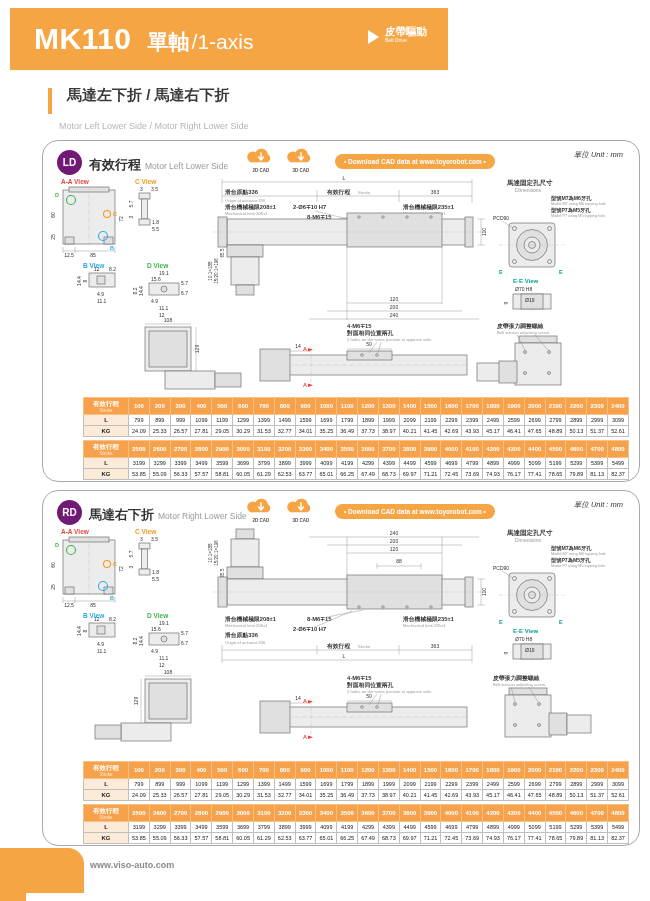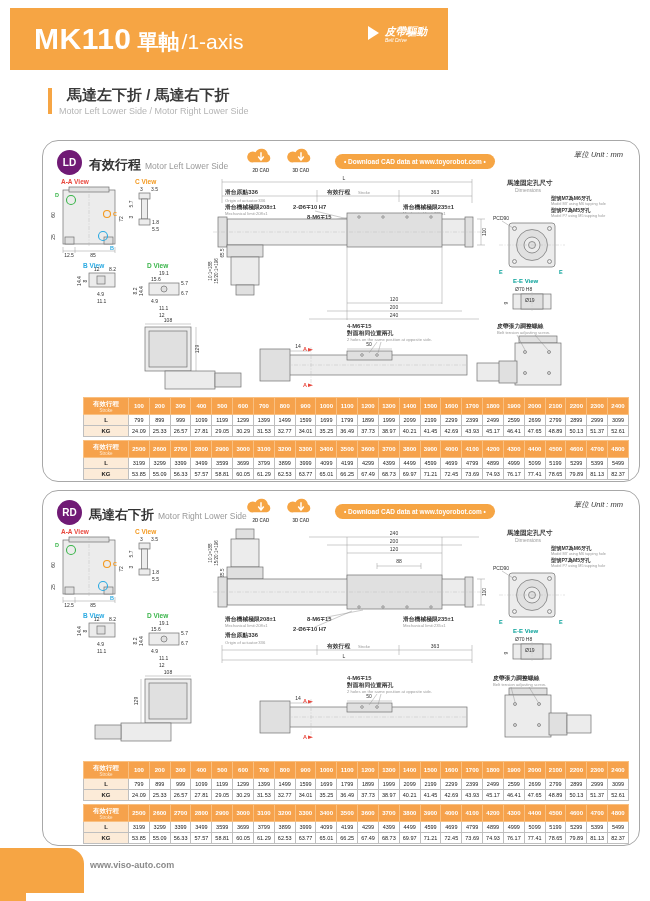--- a/index.html
+++ b/index.html
@@ -2,31 +2,31 @@
 <html><head>
 <meta charset="utf-8">
 <style>
   html,body{margin:0;padding:0;}
   body{width:650px;height:901px;position:relative;overflow:hidden;background:#fff;
        font-family:"Liberation Sans",sans-serif;color:#333;}
   
   .banner{position:absolute;left:10px;top:8px;width:438px;height:62px;background:#F6A544;}
   .banner-title{position:absolute;left:24px;top:14px;color:#fff;white-space:nowrap;}
   .banner-title .model{font-size:30px;font-weight:bold;letter-spacing:.5px;}
-  .banner-title .axis-cn{font-size:21px;font-weight:bold;margin-left:6px;}
+  .banner-title .axis-cn{font-size:21px;font-weight:bold;margin-left:16px;}
   .banner-title .axis-en{font-size:21px;font-weight:normal;margin-left:2px;}
-  .drive{position:absolute;left:358px;top:18px;display:flex;align-items:flex-start;color:#fff;font-style:italic;}
+  .drive{position:absolute;left:358px;top:18px;display:flex;align-items:flex-end;color:#fff;}
   .drive-tri{width:0;height:0;border-left:11px solid #fff;border-top:7px solid transparent;border-bottom:7px solid transparent;margin-right:6px;}
   .drive-cn{font-size:10.5px;font-weight:bold;line-height:11px;}
   .drive-en{font-size:5px;line-height:7px;}
   
   .sec{position:absolute;left:48px;top:86px;}
   .sec-bar{position:absolute;left:0;top:2px;width:4px;height:26px;background:#F6A544;}
   .sec-title{margin-left:19px;font-size:15px;font-weight:bold;color:#3a3a3a;}
-  .sec-sub{margin-left:11px;font-size:9px;color:#b5b5b5;margin-top:1px;}
+  .sec-sub{margin-left:11px;font-size:9px;color:#b5b5b5;margin-top:16px;}
   
   .panel{position:absolute;left:42px;width:598px;border:1.5px solid #a8a8a8;border-radius:16px;background:#fff;box-sizing:border-box;}
   #panel1{top:140px;height:342px;}
   #panel2{top:490px;height:356px;}
   .badge{position:absolute;left:14px;top:9px;width:25px;height:25px;border-radius:50%;background:#701a75;color:#fff;font-weight:bold;font-size:10px;line-height:25px;text-align:center;}
   .ptitle{position:absolute;left:46px;top:15px;font-size:13px;font-weight:bold;color:#333;white-space:nowrap;}
   .ptitle .en{font-size:8.5px;color:#999;font-weight:normal;margin-left:4px;}
   .cadbtn{position:absolute;top:5px;width:32px;text-align:center;cursor:pointer;}
   .cadbtn .cap{font-size:4.5px;font-weight:bold;color:#555;margin-top:-2px;}
   .pill{position:absolute;left:292px;top:13px;height:15px;line-height:15px;background:#F6A544;color:#fff;border-radius:8px;font-size:6.5px;font-weight:bold;padding:0 9px;white-space:nowrap;}

